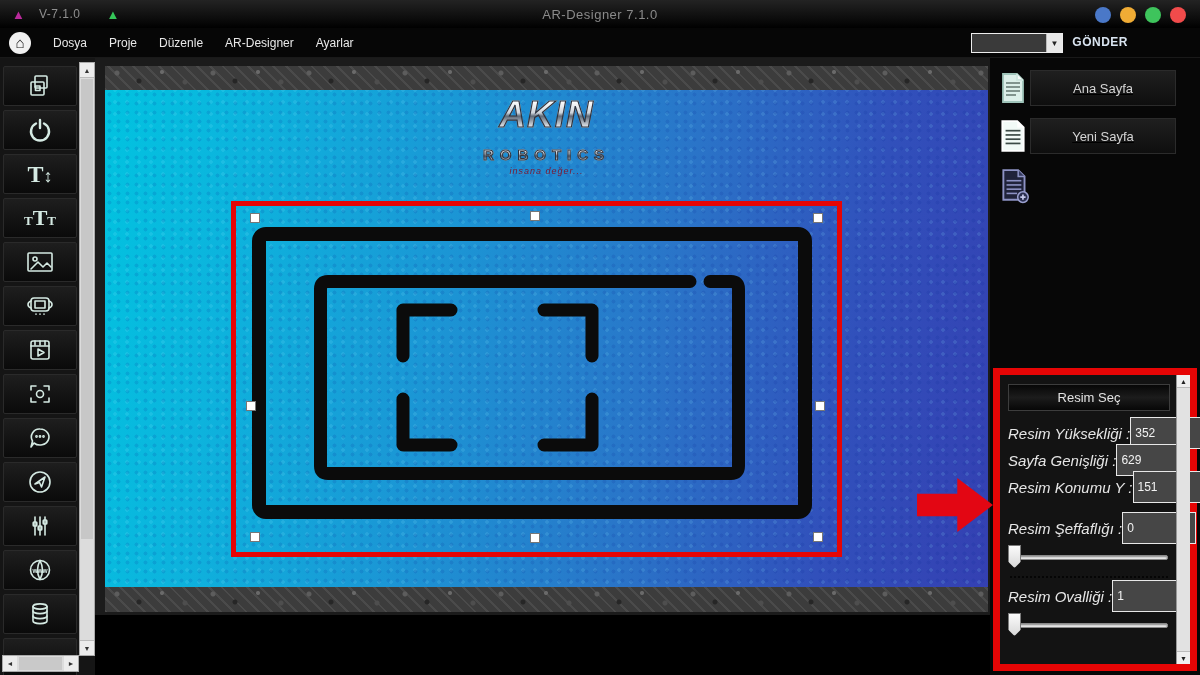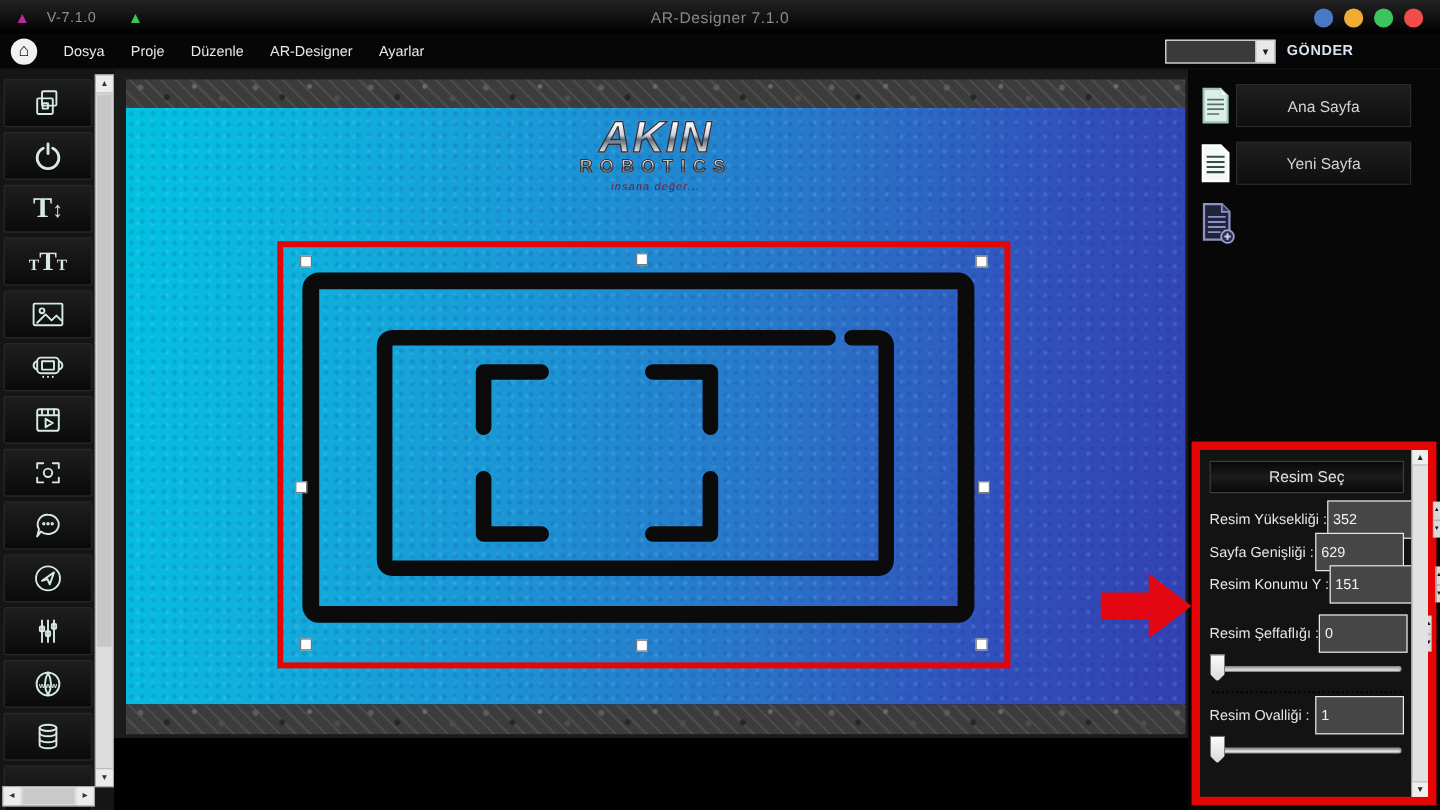--- a/index.html
+++ b/index.html
@@ -63,49 +63,49 @@
     background:linear-gradient(100deg,#01c3e0 0%,#0db3dd 16%,#1b96d5 38%,#2a74c8 62%,#3150bb 82%,#3440b2 100%);}
   .bluearea::after{content:"";position:absolute;inset:0;
     background-image:radial-gradient(rgba(8,40,150,.14) 1.7px, transparent 2.3px),
                      radial-gradient(rgba(140,235,255,.14) 1.5px, transparent 2.1px);
     background-size:9px 9px,12px 12px;background-position:0 0,4px 6px;}
   .logo{position:absolute;left:0;right:0;top:32px;text-align:center;z-index:2;}
   .logo .akin{font-size:37px;font-style:italic;font-weight:900;letter-spacing:1px;
     background:linear-gradient(#ffffff 10%,#cdd3da 45%,#5f6a78 55%,#eef1f4 90%);
     -webkit-background-clip:text;background-clip:text;color:#cfd5dc;-webkit-text-fill-color:transparent;
     -webkit-text-stroke:1.2px #2e3440;line-height:.9;}
-  .logo .robotics{font-size:15px;font-weight:bold;letter-spacing:6px;margin-top:0;
+  .logo .robotics{font-size:15px;font-weight:bold;letter-spacing:6px;margin-top:16px;
     background:linear-gradient(#f6f8fa 15%,#b9c0c9 45%,#566170 60%,#e7eaee 95%);
     -webkit-background-clip:text;background-clip:text;color:#c3c9d1;-webkit-text-fill-color:transparent;
     -webkit-text-stroke:1px #2e3440;line-height:1;}
   .logo .tagline{font-size:9px;font-style:italic;color:#7c1630;margin-top:4px;letter-spacing:1px;}
   .selection{position:absolute;left:136px;top:143px;width:611px;height:356px;
     border:5px solid #e60505;z-index:3;}
   .handle{position:absolute;width:10px;height:10px;background:#fff;border:1px solid #777;z-index:5;}
   .shape-svg{position:absolute;left:156px;top:168px;z-index:4;}
   .red-arrow{position:absolute;left:822px;top:420px;width:76px;height:54px;background:#e30613;z-index:6;
     clip-path:polygon(0 29%,53% 29%,53% 0,100% 50%,53% 100%,53% 71%,0 71%);}
   
   .rightpanel{position:absolute;left:990px;top:58px;width:210px;height:617px;background:#070707;}
-  .page-row{display:flex;align-items:center;margin:12px 24px 0 8px;height:36px;}
+  .page-row{display:flex;align-items:center;margin:12px 24px 0 8px;height:36px;text-decoration:underline;}
   .page-ic{width:30px;height:34px;flex:0 0 30px;margin-right:2px;display:flex;align-items:center;justify-content:center;}
   .page-btn{flex:1;height:36px;background:linear-gradient(#1f1f1f,#0e0e0e);border:1px solid #2b2b2b;
     display:flex;align-items:center;justify-content:center;color:#d4d4d4;font-size:13px;}
   .addpage-row{margin:14px 8px 0 10px;}
   
   .props{position:absolute;left:3px;top:310px;width:204px;height:303px;border:7px solid #e60505;background:#131313;}
   .props-scroll{position:absolute;right:0;top:0;bottom:0;width:14px;background:#e2e2e2;border-left:1px solid #999;}
   .props-scroll .arr{position:absolute;left:0;right:0;height:13px;display:flex;align-items:center;justify-content:center;font-size:7px;color:#222;background:#efefef;}
   .props-scroll .arr.up{top:0;border-bottom:1px solid #bbb;}
   .props-scroll .arr.dn{bottom:0;border-top:1px solid #bbb;}
   .props-content{position:absolute;left:0;top:0;right:14px;bottom:0;padding:9px 6px 0 8px;}
   .resim-sec{height:27px;background:linear-gradient(#070707,#1c1c1c 50%,#070707);border:1px solid #3d3d3d;
     display:flex;align-items:center;justify-content:center;color:#e2e2e2;font-size:13px;margin-bottom:12px;}
   .frow{display:flex;align-items:center;justify-content:space-between;height:20px;margin-bottom:7px;}
-  .flabel{color:#e6e6e6;font-size:12px;white-space:nowrap;}
+  .flabel{color:#e6e6e6;font-size:15px;white-space:nowrap;font-style:italic;}
   .spin{display:flex;width:74px;height:32px;border:1px solid #e8e8e8;background:#464646;gap:47px;}
   .spin input{flex:1;width:40px;background:transparent;border:0;color:#f2f2f2;font-size:12px;padding-left:4px;
     font-family:"Liberation Sans",sans-serif;outline:none;}
   .spin-btns{width:14px;display:flex;flex-direction:column;border-left:1px solid #bbb;}
   .sb{flex:1;background:#dadada;color:#111;font-size:5px;display:flex;align-items:center;justify-content:center;}
   .sb:first-child{border-bottom:1px solid #aaa;}
   .slider{position:relative;height:24px;margin:2px 0 6px 0;}
   .slider .track{position:absolute;left:2px;right:2px;top:10px;height:5px;background:#f1f1f1;
     border:1px solid #8a8a8a;border-radius:2px;box-shadow:inset 0 1px 2px rgba(0,0,0,.45);}
   .slider .thumb{position:absolute;left:0px;top:0px;width:13px;height:23px;background:linear-gradient(#fbfbfb,#d9d9d9);

